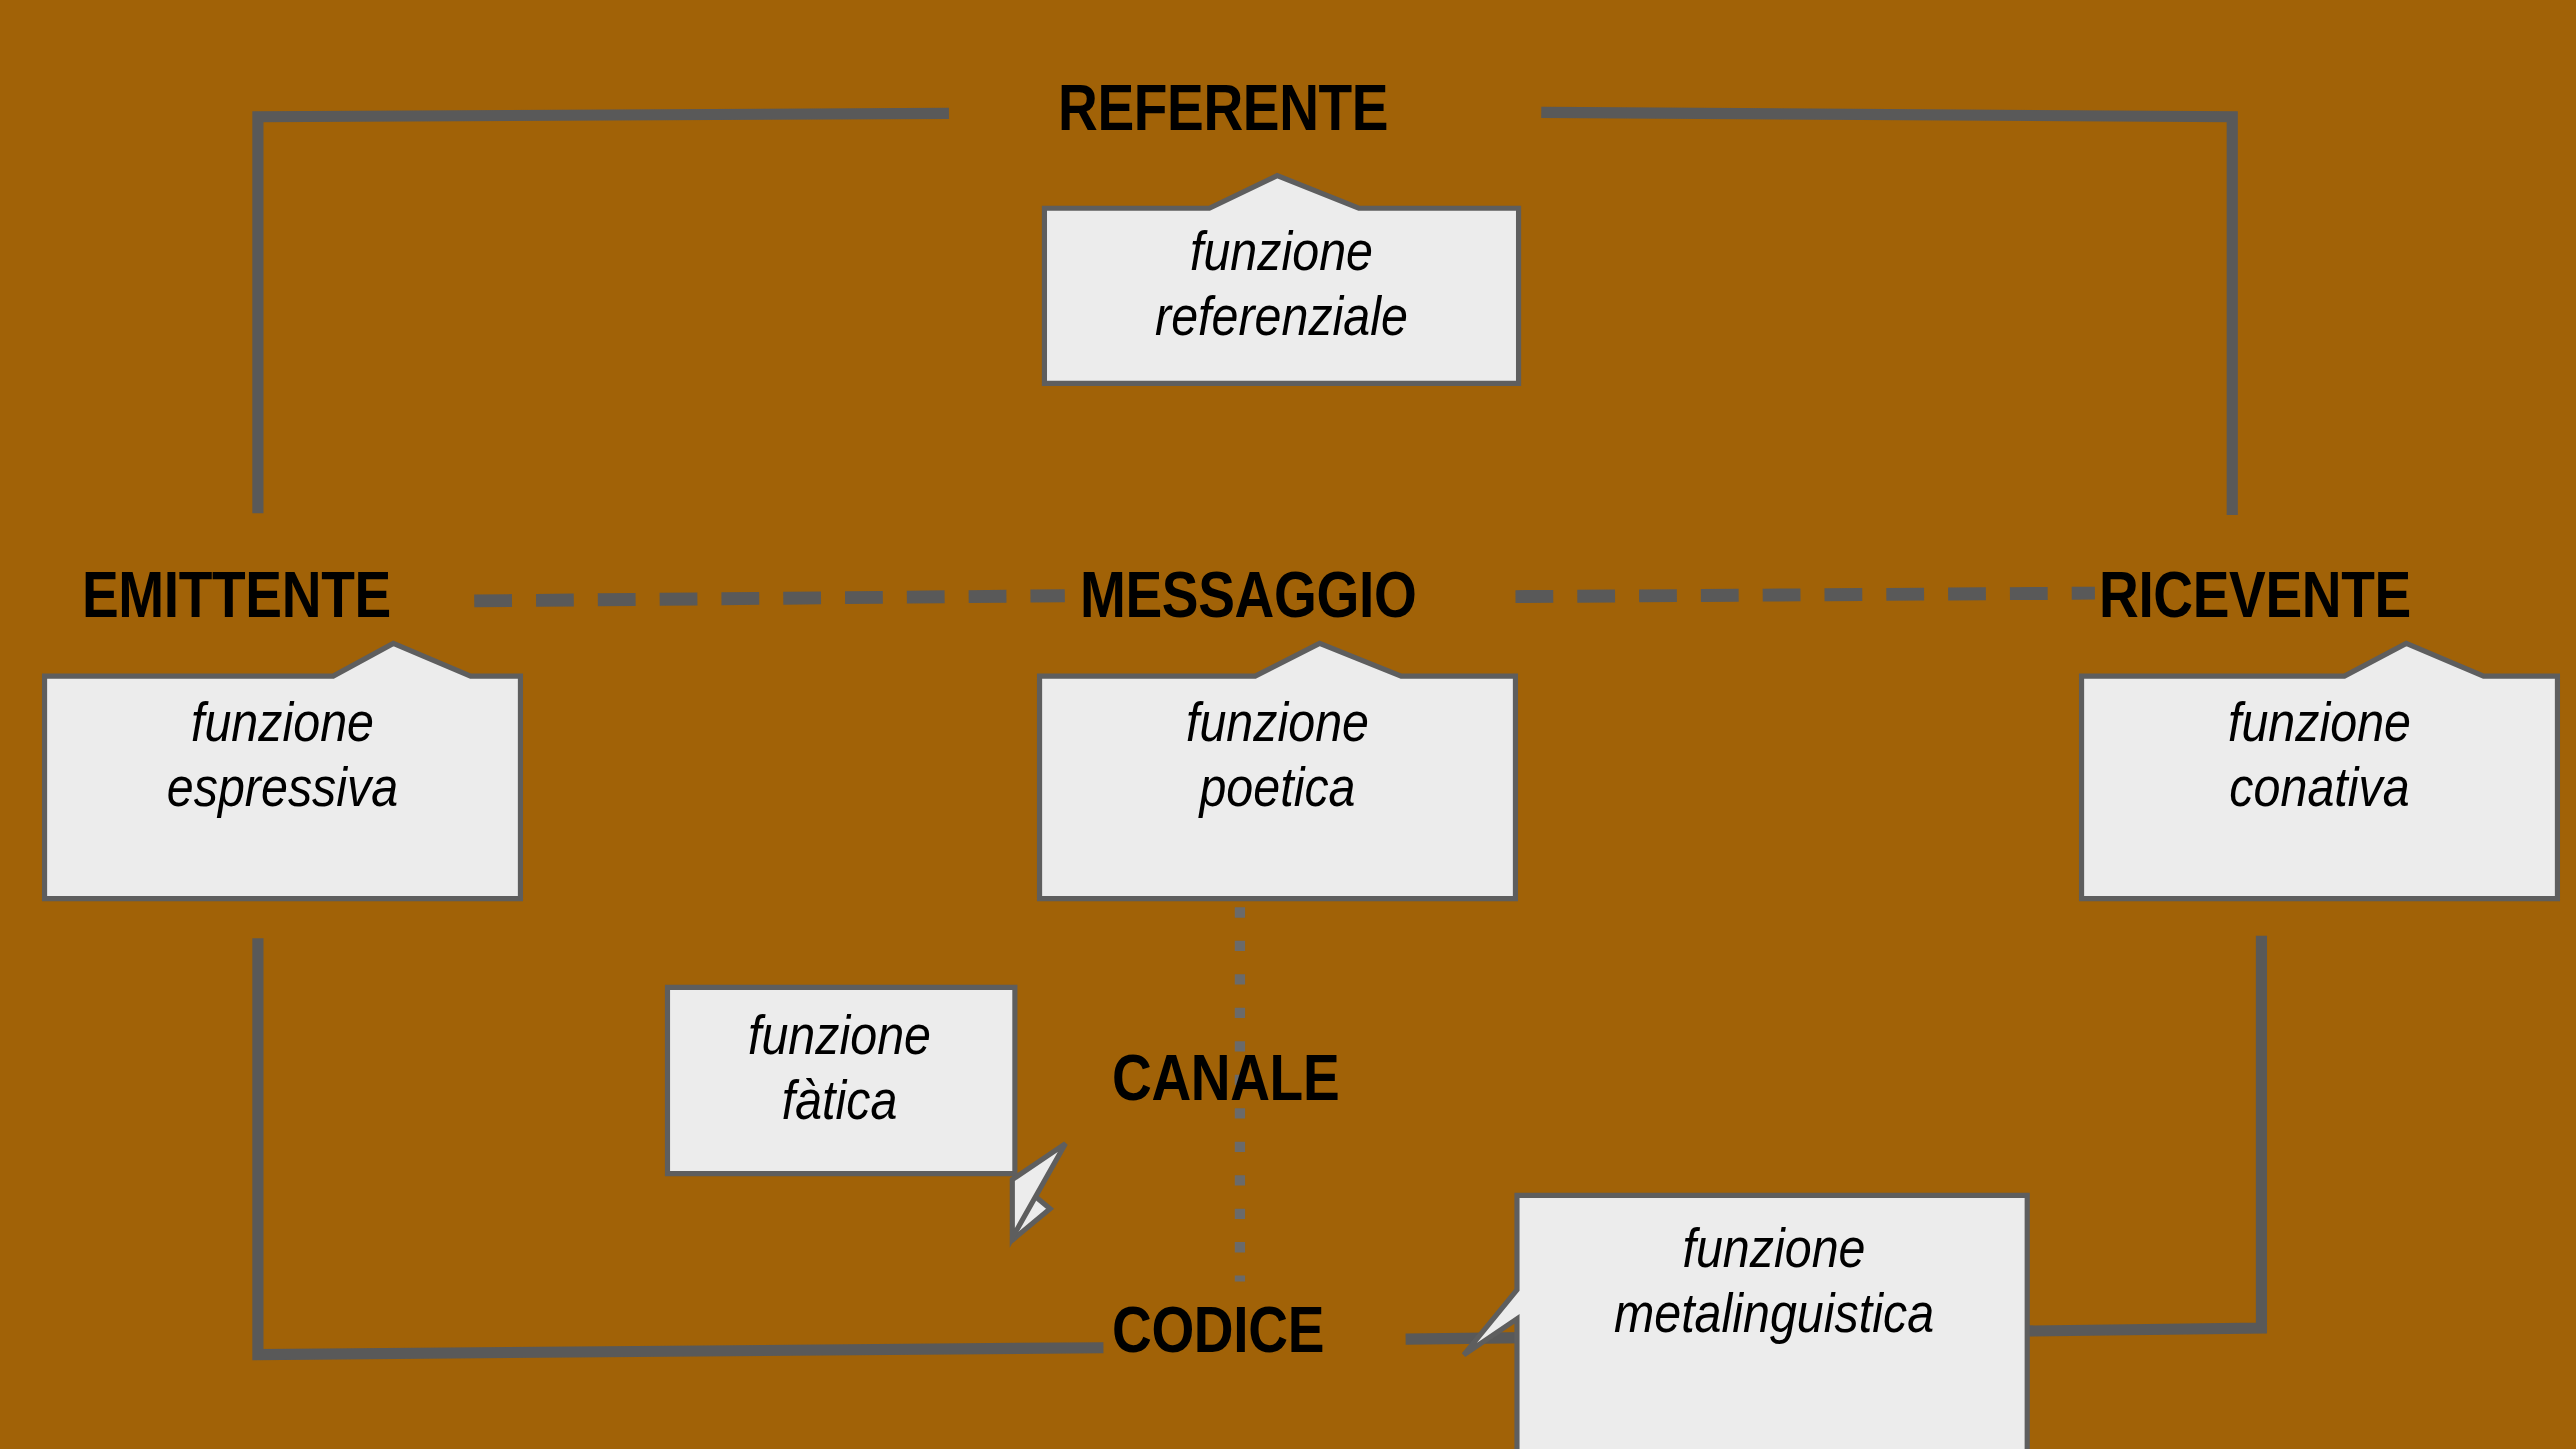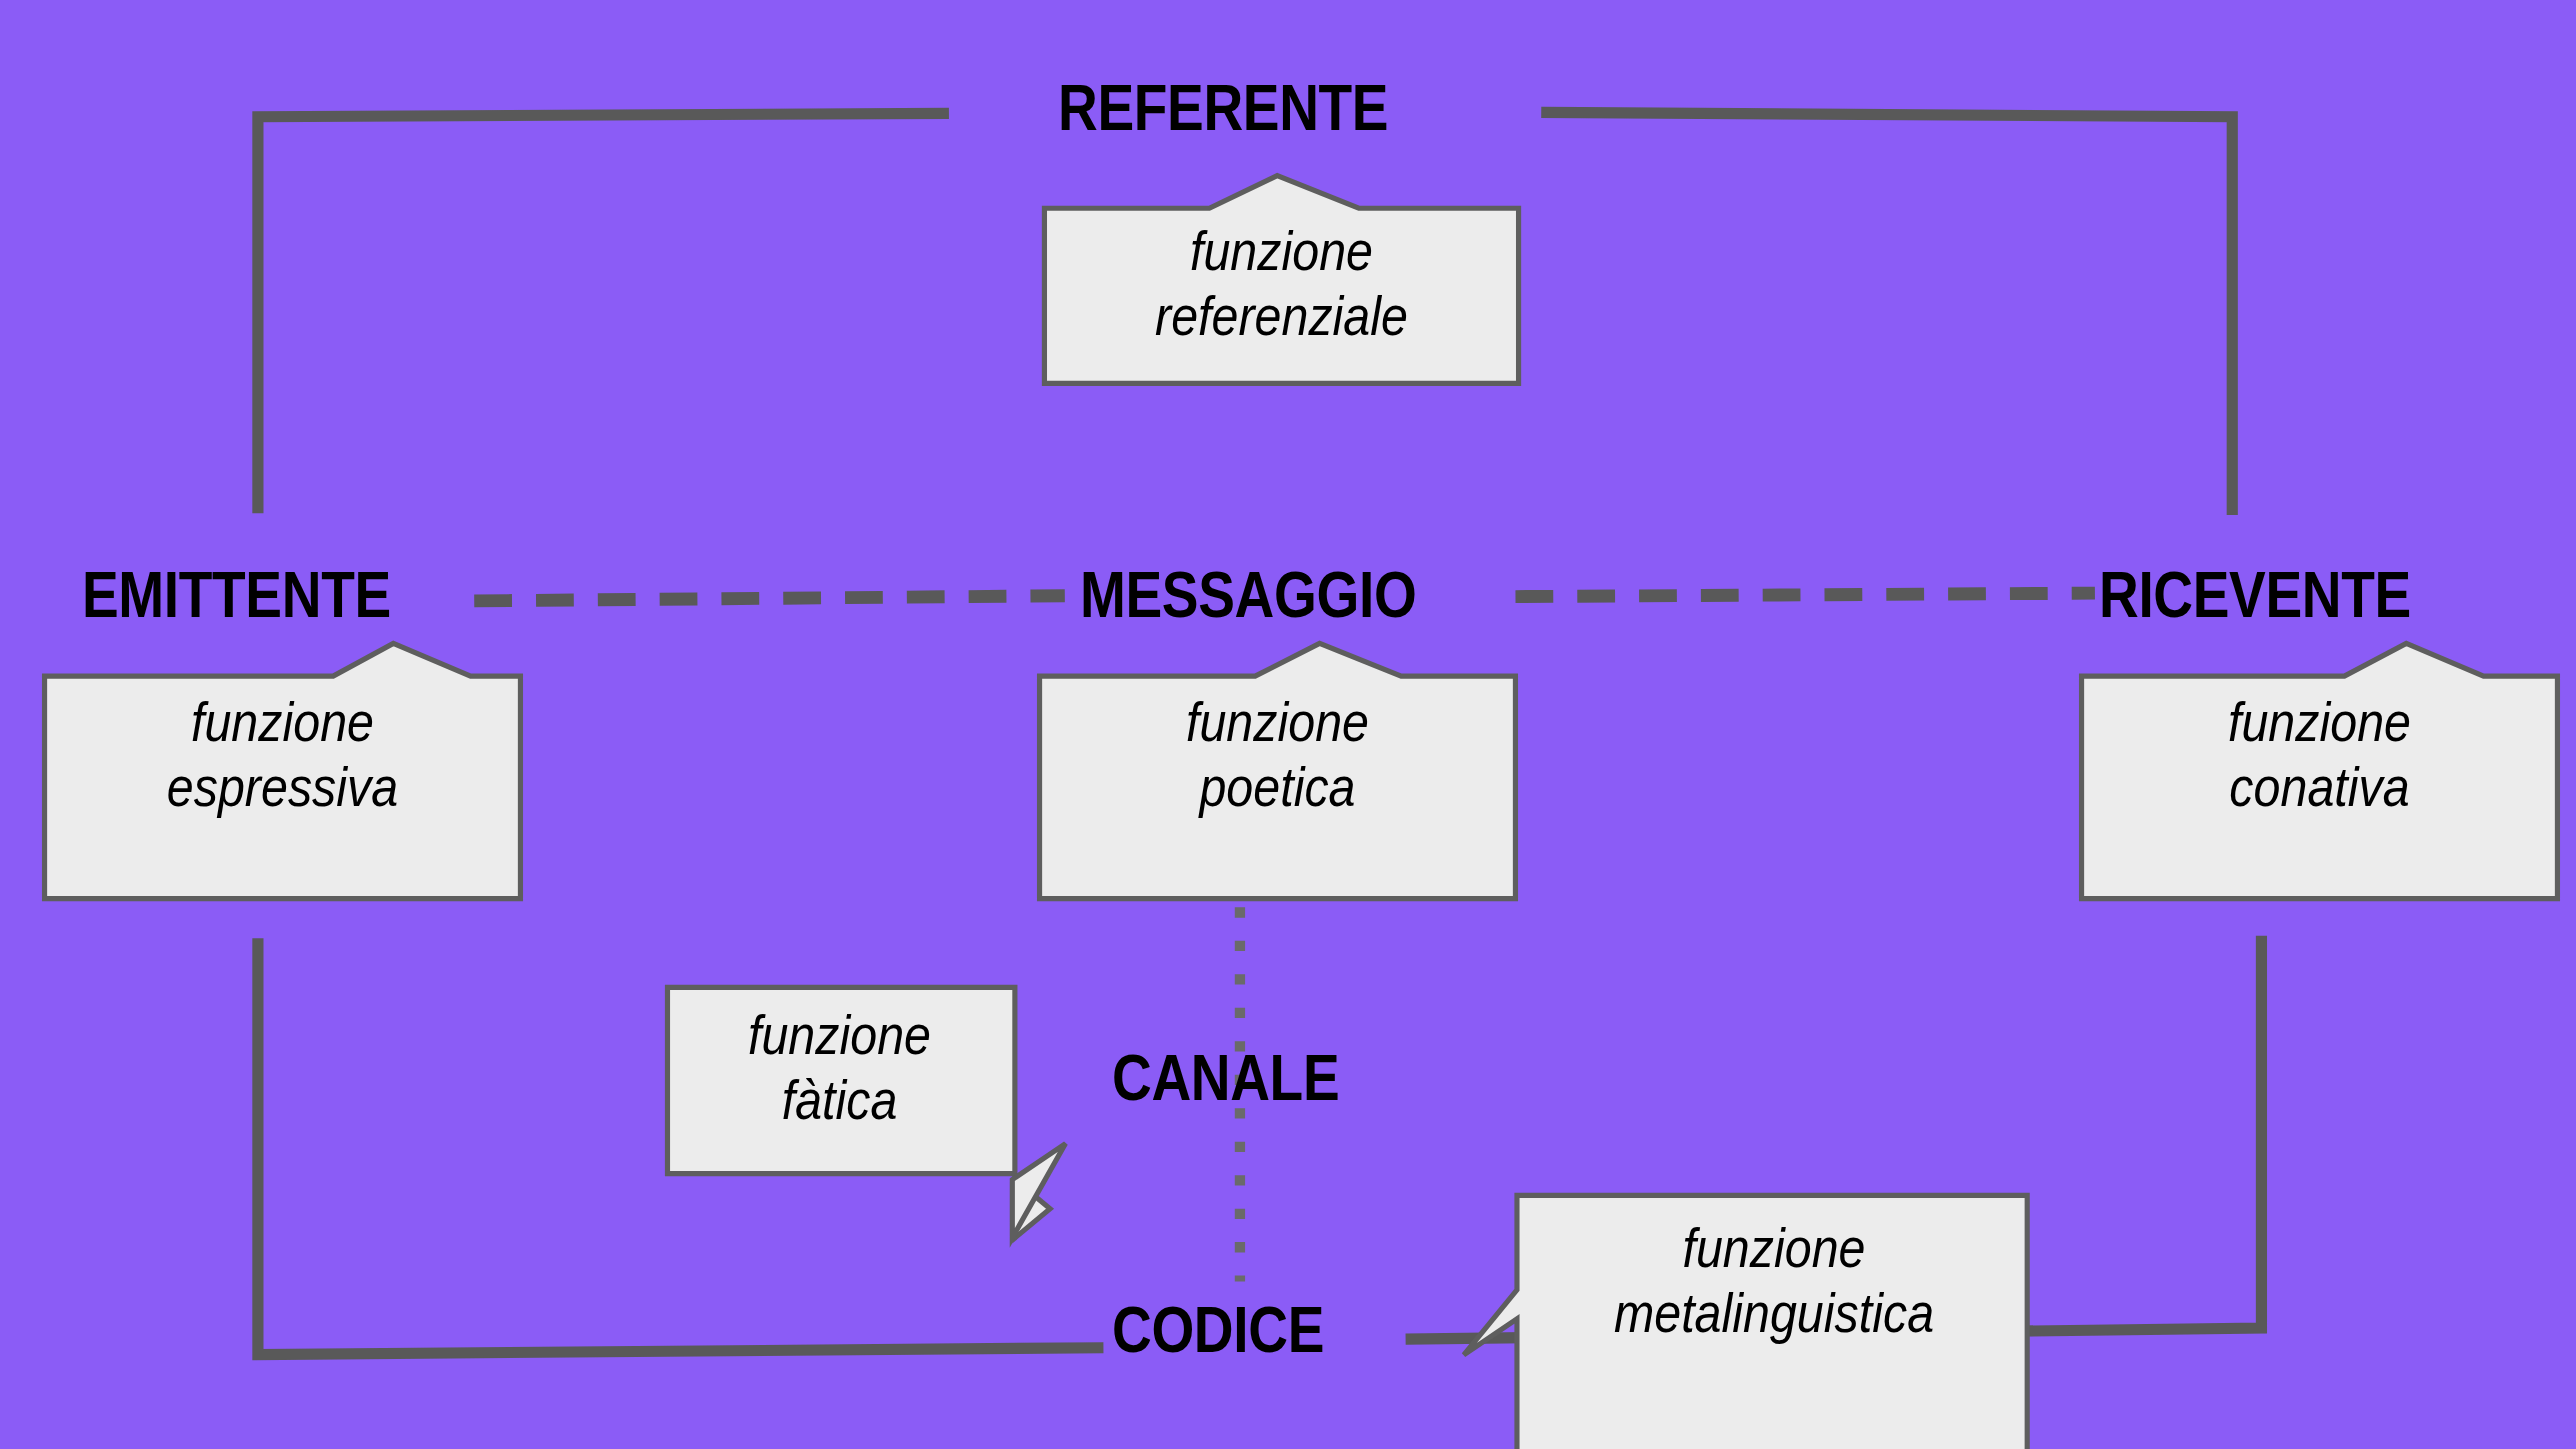--- a/index.html
+++ b/index.html
@@ -1,19 +1,19 @@
 <!DOCTYPE html>
 <html style="font-size:13.7px"><head>
 <meta charset="utf-8">
 <style>
   html,body{margin:0;padding:0;background:#ffffff;}
   #stage{
     position:relative;
     width:2576px;height:1449px;
-    background:#8b5cf6;
+    background:#a16207;
     font-family:"Liberation Sans","DejaVu Sans",sans-serif;
     overflow:hidden;
   }
   #wires{position:absolute;left:0;top:0;width:2576px;height:1449px;}
   .node-label{
     position:absolute;
     font-weight:bold;
     color:#000000;
     font-size:64px;
     line-height:1;

